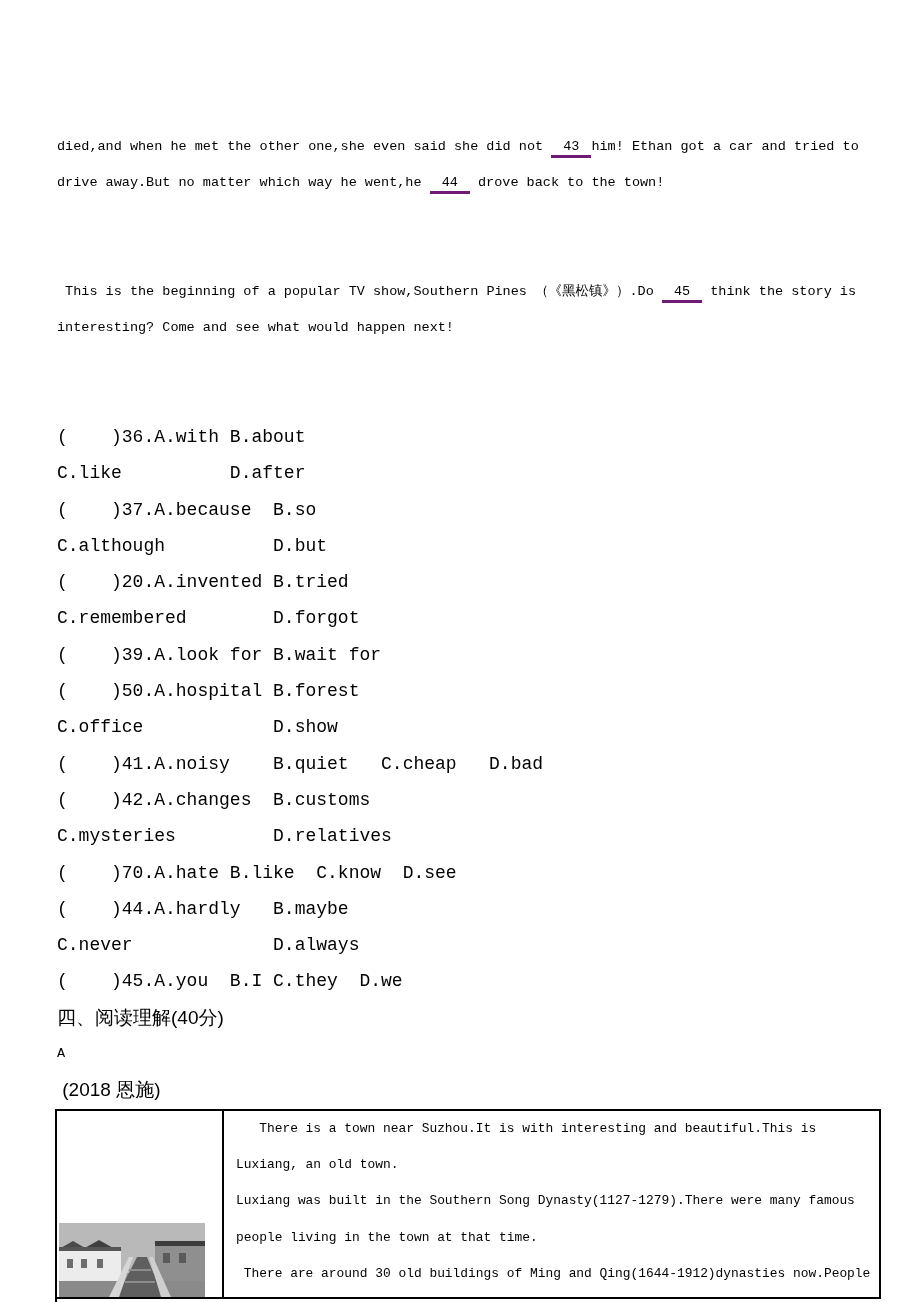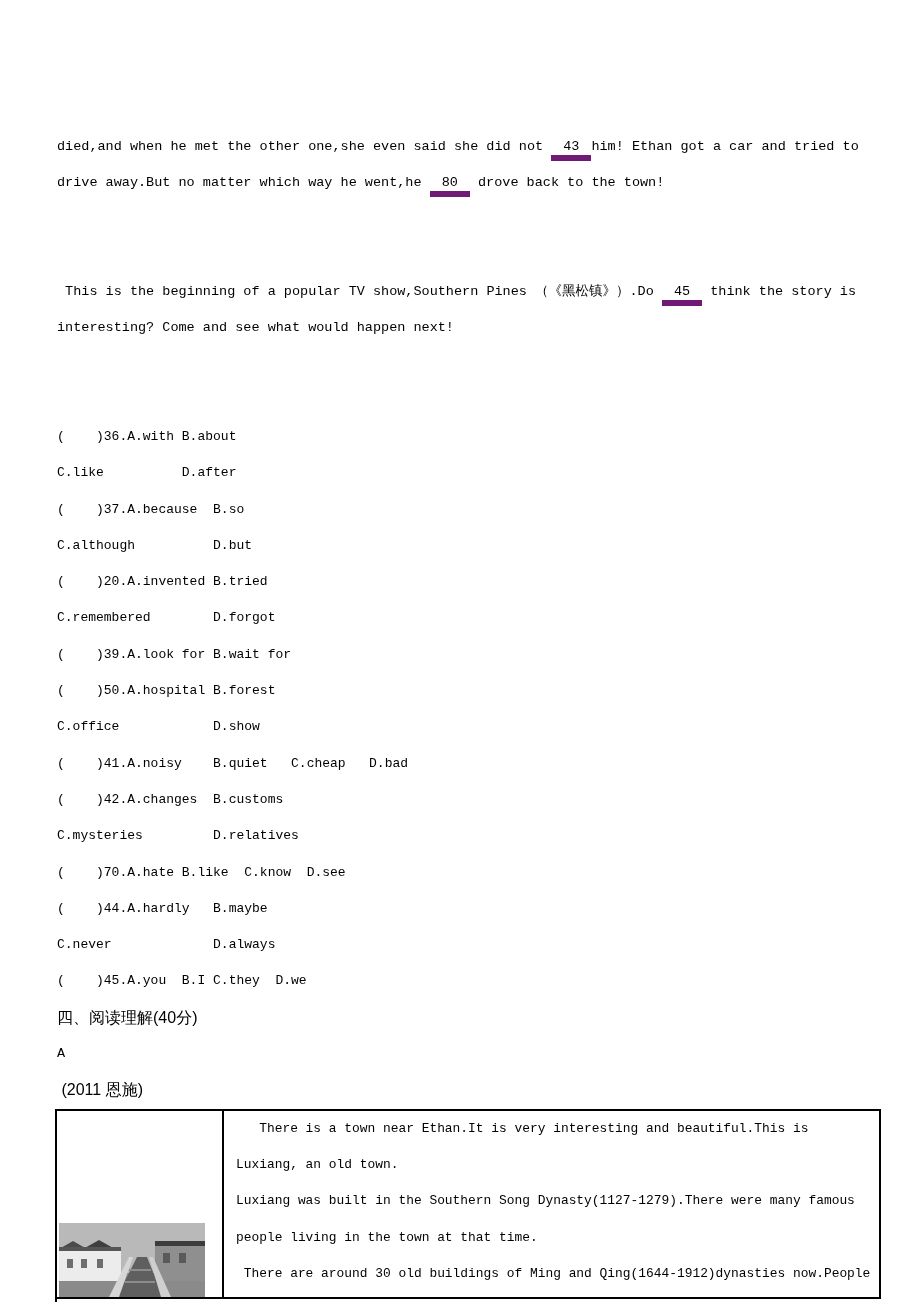--- a/index.html
+++ b/index.html
@@ -22,39 +22,39 @@
   
   .cloze {
     width: 812px;
     font-size: 13.5px;
     line-height: 36.3px;
     white-space: pre-wrap;
   }
   .cloze p { margin: 0; }
   .blank {
     display: inline-block;
-    border-bottom: 6px solid #701a75;
+    border-bottom: 3px solid #701a75;
     padding: 0 12px;
     line-height: 17px;
   }
   
   .options {
-    font-size: 13px;
+    font-size: 18px;
   }
   .option-line {
     white-space: pre;
     height: 36.3px;
     line-height: 36.3px;
   }
   
   .plain-line {
     white-space: pre;
     height: 36.3px;
     line-height: 36.3px;
-    font-size: 16px;
+    font-size: 19px;
     font-family: "Liberation Sans", "DejaVu Sans", sans-serif;
   }
   .plain-line.latin {
     font-family: "Liberation Mono", "DejaVu Sans Mono", monospace;
     font-size: 13.5px;
   }
   
   table.reading {
     border-collapse: collapse;
     margin-left: -2px;
@@ -90,21 +90,21 @@
     height: 40px;
     background: #000;
   }
 </style>
 </head>
 <body>
 
 <div class="page">
 
   <div class="cloze">
-    <p><span>died,and when he met the other one,she even said she did not </span><span class="blank">43</span><span>him! Ethan got a car and tried to drive away.But no matter which way he went,he </span><span class="blank">80</span><span> drove back to the town!</span></p>
+    <p><span>died,and when he met the other one,she even said she did not </span><span class="blank">43</span><span>him! Ethan got a car and tried to drive away.But no matter which way he went,he </span><span class="blank">44</span><span> drove back to the town!</span></p>
     <p><span> This is the beginning of a popular TV show,Southern Pines （《黑松镇》）.Do </span><span class="blank">45</span><span> think the story is interesting? Come and see what would happen next!</span></p>
   </div>
 
   <div class="options">
     <div class="option-line">(    )36.A.with B.about</div>
     <div class="option-line">C.like          D.after</div>
     <div class="option-line">(    )37.A.because  B.so</div>
     <div class="option-line">C.although          D.but</div>
     <div class="option-line">(    )20.A.invented B.tried</div>
     <div class="option-line">C.remembered        D.forgot</div>
@@ -115,21 +115,21 @@
     <div class="option-line">(    )42.A.changes  B.customs</div>
     <div class="option-line">C.mysteries         D.relatives</div>
     <div class="option-line">(    )70.A.hate B.like  C.know  D.see</div>
     <div class="option-line">(    )44.A.hardly   B.maybe</div>
     <div class="option-line">C.never             D.always</div>
     <div class="option-line">(    )45.A.you  B.I C.they  D.we</div>
   </div>
 
   <div class="plain-line">四、阅读理解(40分)</div>
   <div class="plain-line latin">A</div>
-  <div class="plain-line"> (2011 恩施)</div>
+  <div class="plain-line"> (2018 恩施)</div>
 
   <table class="reading">
     <tbody>
         <tr>
       <td class="img-cell">
         <svg class="photo" width="146" height="74" viewBox="0 0 146 74">
           <rect x="0" y="0" width="146" height="74" fill="#b9b9b9"></rect>
           <rect x="0" y="50" width="146" height="24" fill="#8a8a8a"></rect>
           <rect x="0" y="26" width="62" height="32" fill="#ececec"></rect>
           <polygon points="0,26 14,18 28,26" fill="#4a4a4a"></polygon>
@@ -144,21 +144,21 @@
           <rect x="120" y="30" width="7" height="10" fill="#5a5a5a"></rect>
           <polygon points="58,74 104,74 88,34 78,34" fill="#5f5f5f"></polygon>
           <polygon points="50,74 60,74 74,34 70,34" fill="#d6d6d6"></polygon>
           <polygon points="102,74 112,74 94,34 90,34" fill="#cfcfcf"></polygon>
           <rect x="70" y="46" width="22" height="2" fill="#8c8c8c"></rect>
           <rect x="66" y="58" width="30" height="2" fill="#8c8c8c"></rect>
         </svg>
       </td>
       <td class="text-cell">
         <div class="reading-text">
-          <div class="reading-line">   There is a town near Ethan.It is very interesting and beautiful.This is</div>
+          <div class="reading-line">   There is a town near Suzhou.It is with interesting and beautiful.This is</div>
           <div class="reading-line">Luxiang, an old town.</div>
           <div class="reading-line">Luxiang was built in the Southern Song Dynasty(1127-1279).There were many famous</div>
           <div class="reading-line">people living in the town at that time.</div>
           <div class="reading-line"> There are around 30 old buildings of Ming and Qing(1644-1912)dynasties now.People</div>
 
         </div>
       </td>
     </tr>
   </tbody>
     </table>

